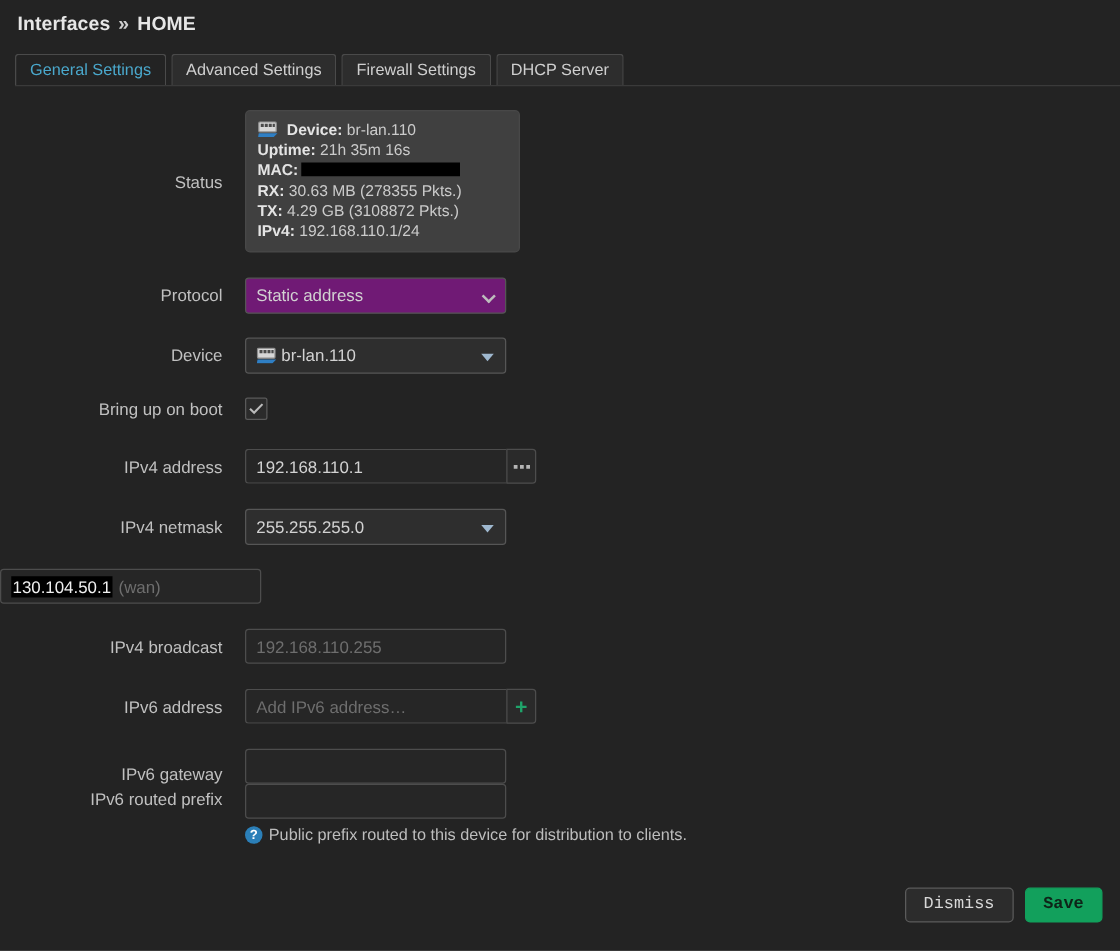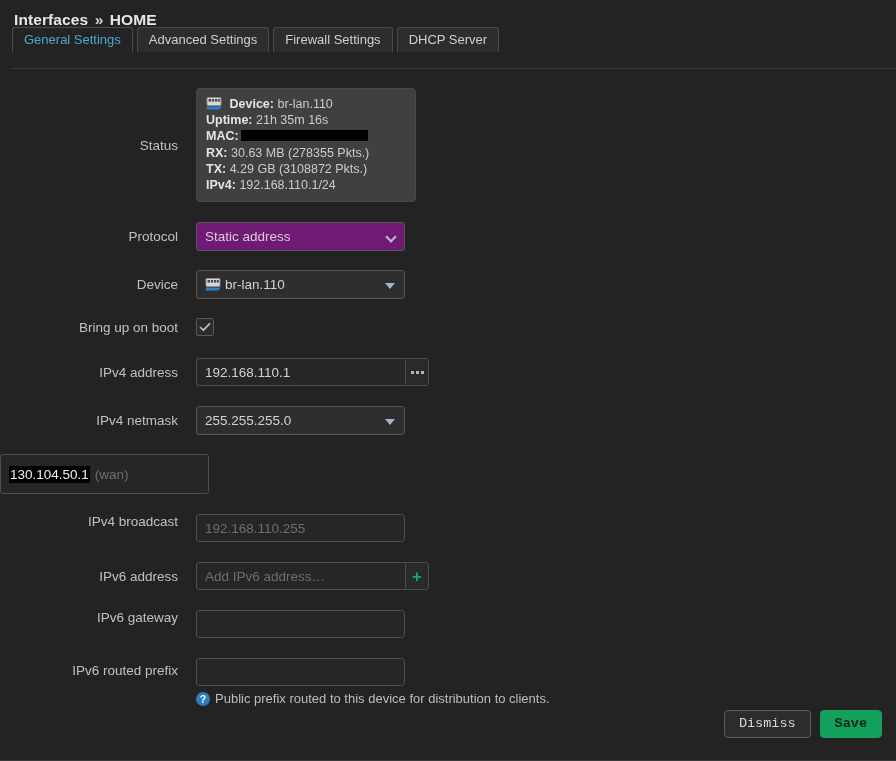--- a/index.html
+++ b/index.html
@@ -32,21 +32,21 @@
 
   
   .tabs {
     position: absolute;
     left: 12px; top: 44px;
     display: flex;
     align-items: flex-end;
     gap: 4px;
     border-bottom: 1px solid #3a3a3a;
     width: 884px;
-    padding-bottom: 16px;
+    padding-bottom: 0;
     height: 25px;
   }
   .tab {
     font-size: 13px;
     padding: 4px 11px 4px 11px;
     border: 1px solid #4a4a4a;
     border-bottom: none;
     border-radius: 3px 3px 0 0;
     background: #2d2d2d;
     color: #cfcfcf;
@@ -187,21 +187,21 @@
     border: 1px solid #5a5a5a;
     background: #2b2b2b;
     border-radius: 2px;
     display: inline-flex; align-items: center; justify-content: center;
     cursor: pointer;
   }
   .chk svg { display: block; }
 
   
   .gwfield {
-    width: 209px; height: 40px;
+    width: 209px; height: 28px;
     background: #262626;
     border: 1px solid #4d4d4d;
     border-radius: 3px;
     display: flex; align-items: center;
     padding: 0 8px;
     font-size: 13.5px;
     overflow: hidden;
   }
   .gwsel { background: #000; color: #f0f0f0; padding: 1px 1px; }
   .gwhint { color: #6e6e6e; margin-left: 5px; }
@@ -379,40 +379,40 @@
 
     <div class="row" style="margin-bottom:20px;align-items:center;">
       <div class="ctl">
         <div class="gwfield">
           <span class="gwsel">130.104.50.1</span>
           <span class="gwhint">(wan)</span>
         </div>
       </div>
     </div>
 
-    <div class="row" style="margin-bottom:20px;align-items:flex-start;">
+    <div class="row" style="margin-bottom:20px;align-items:center;">
       <div class="lbl">IPv4 broadcast</div>
       <div class="ctl">
         <input class="inp" type="text" placeholder="192.168.110.255" style="">
       </div>
     </div>
 
     <div class="row" style="margin-bottom:20px;align-items:center;">
       <div class="lbl">IPv6 address</div>
       <div class="ctl">
         <div class="grp">
           <input class="inp" type="text" placeholder="Add IPv6 address…" style="">
           <div class="sidebtn">
             <span class="plus">+</span>
           </div>
         </div>
       </div>
     </div>
 
-    <div class="row" style="margin-bottom:20px;align-items:flex-start;">
+    <div class="row" style="align-items:flex-end;">
       <div class="lbl">IPv6 gateway</div>
       <div class="ctl">
         <input class="inp" type="text" placeholder="" style="">
       </div>
     </div>
 
     <div class="row" style="align-items:flex-start;">
       <div class="lbl" style="padding-top:5px;">IPv6 routed prefix</div>
       <div class="ctl">
         <input class="inp" type="text" placeholder="" style="">

